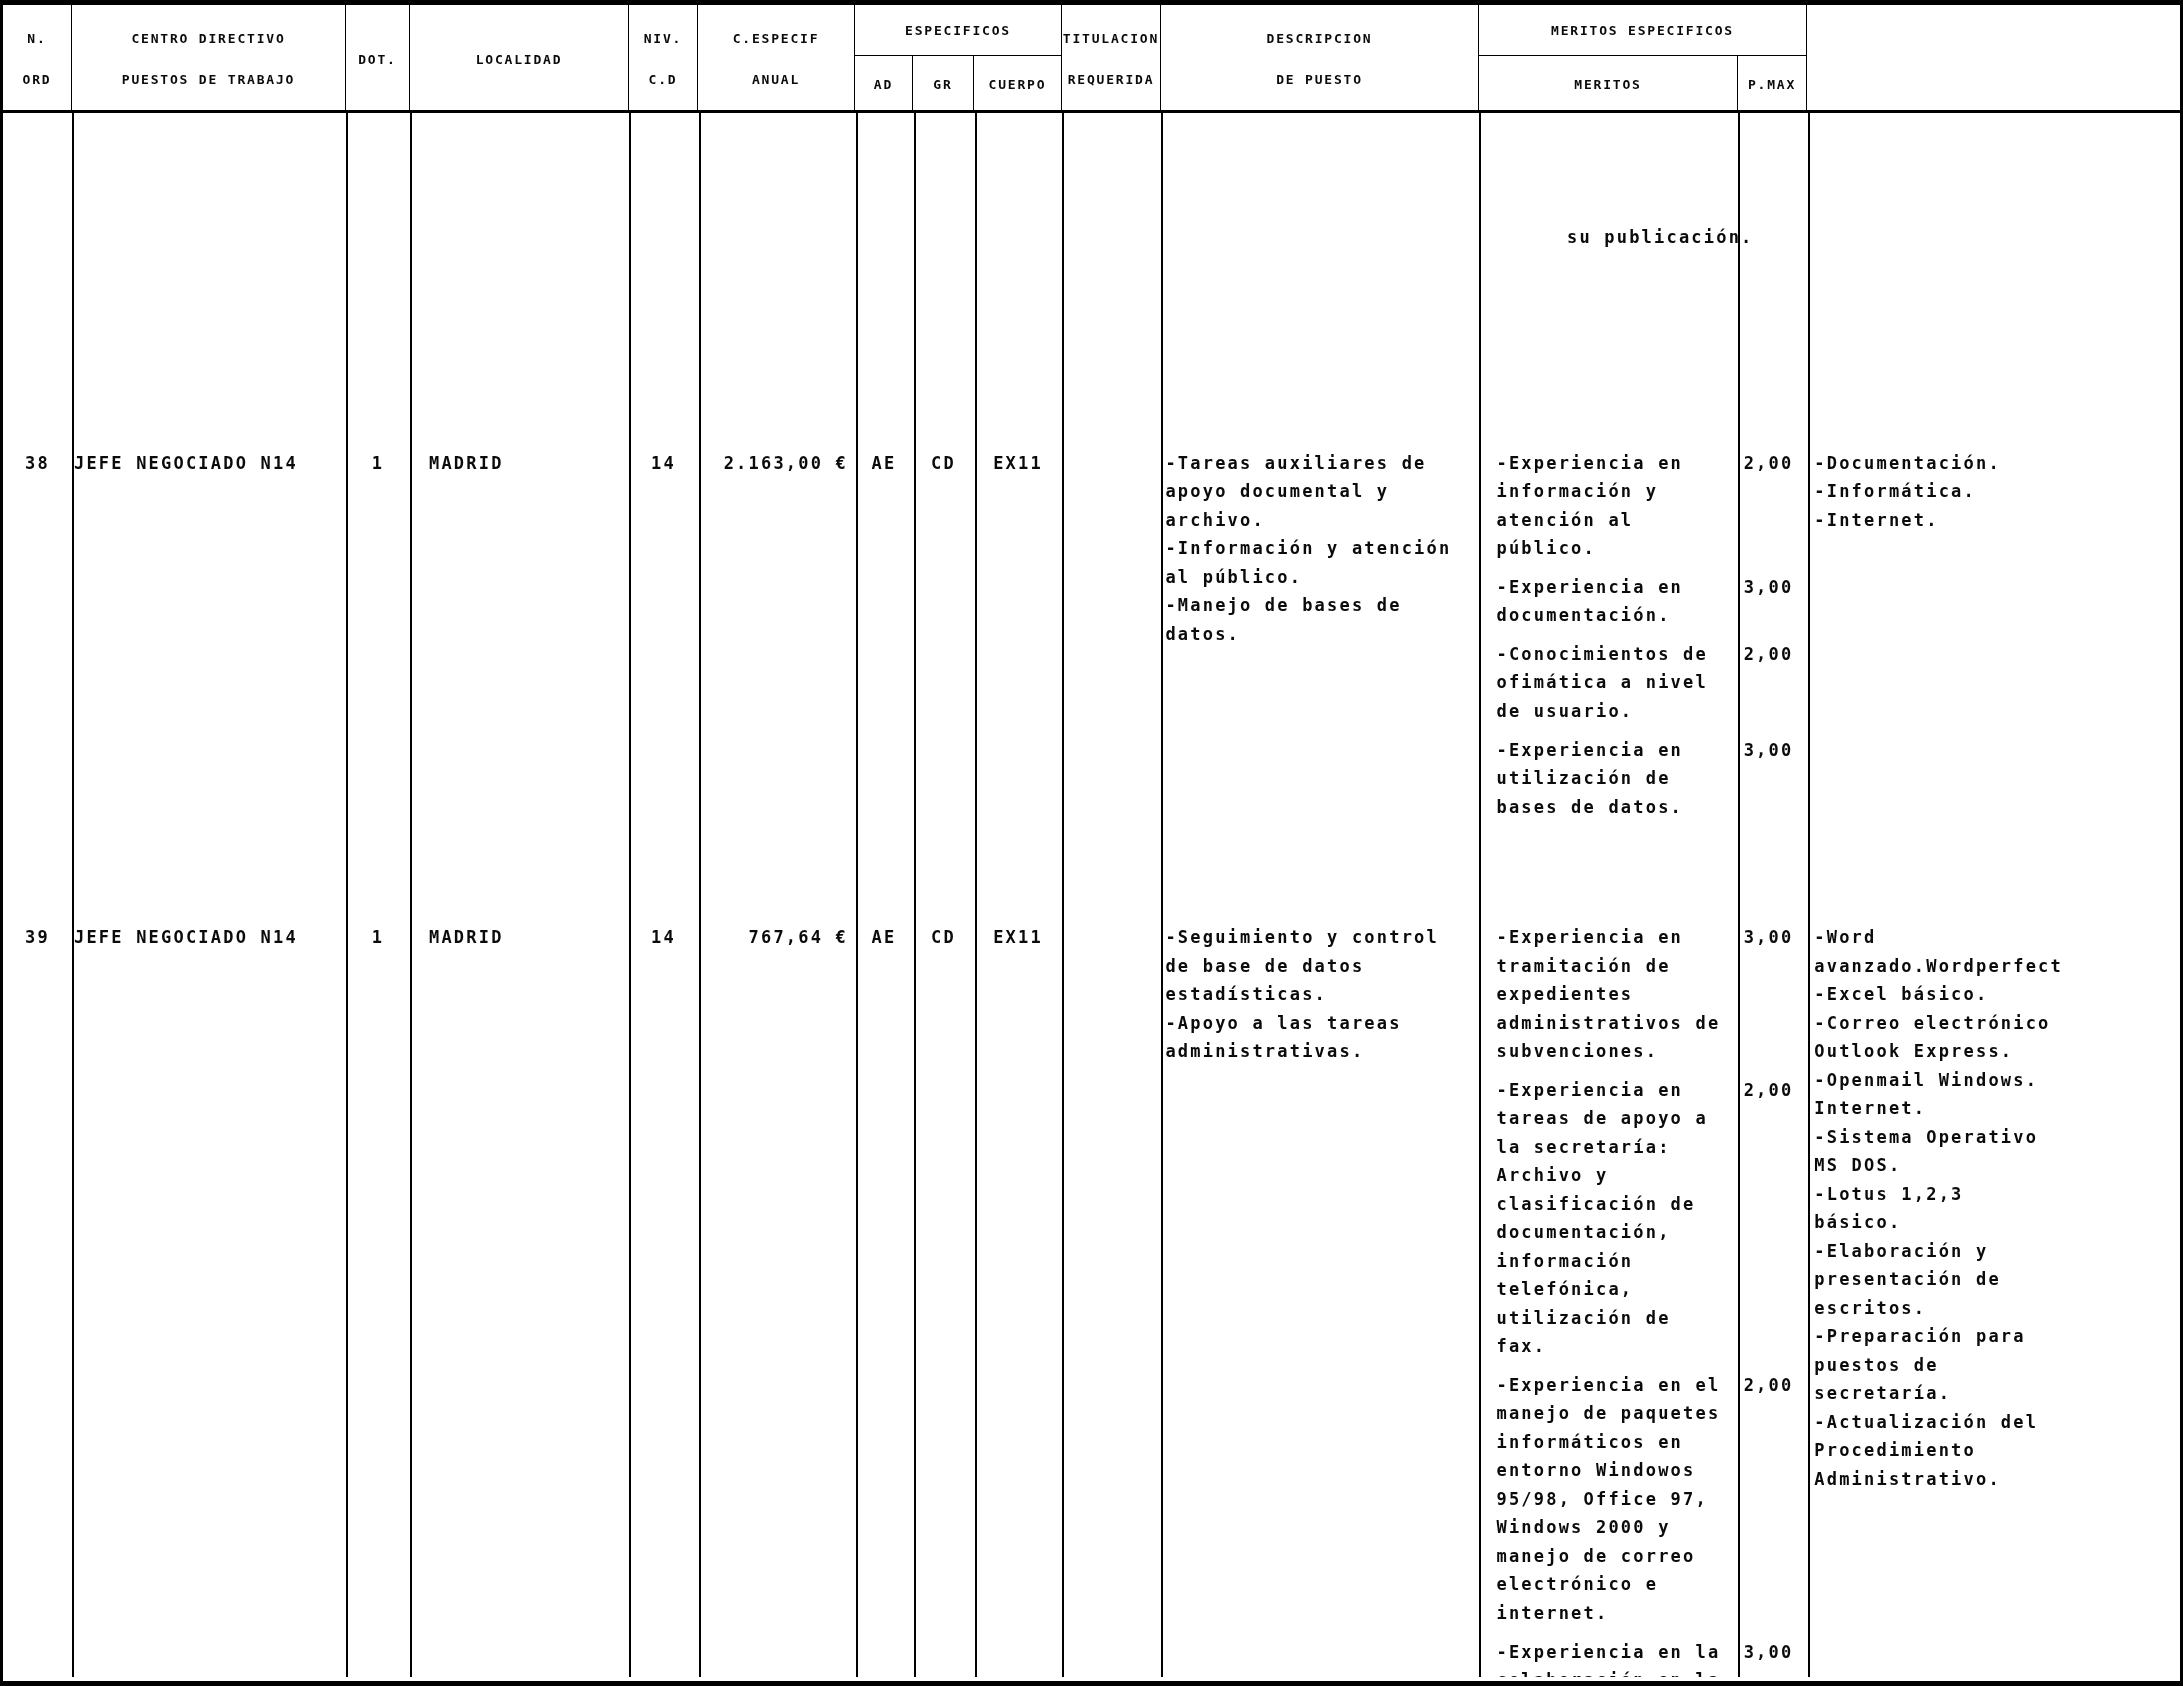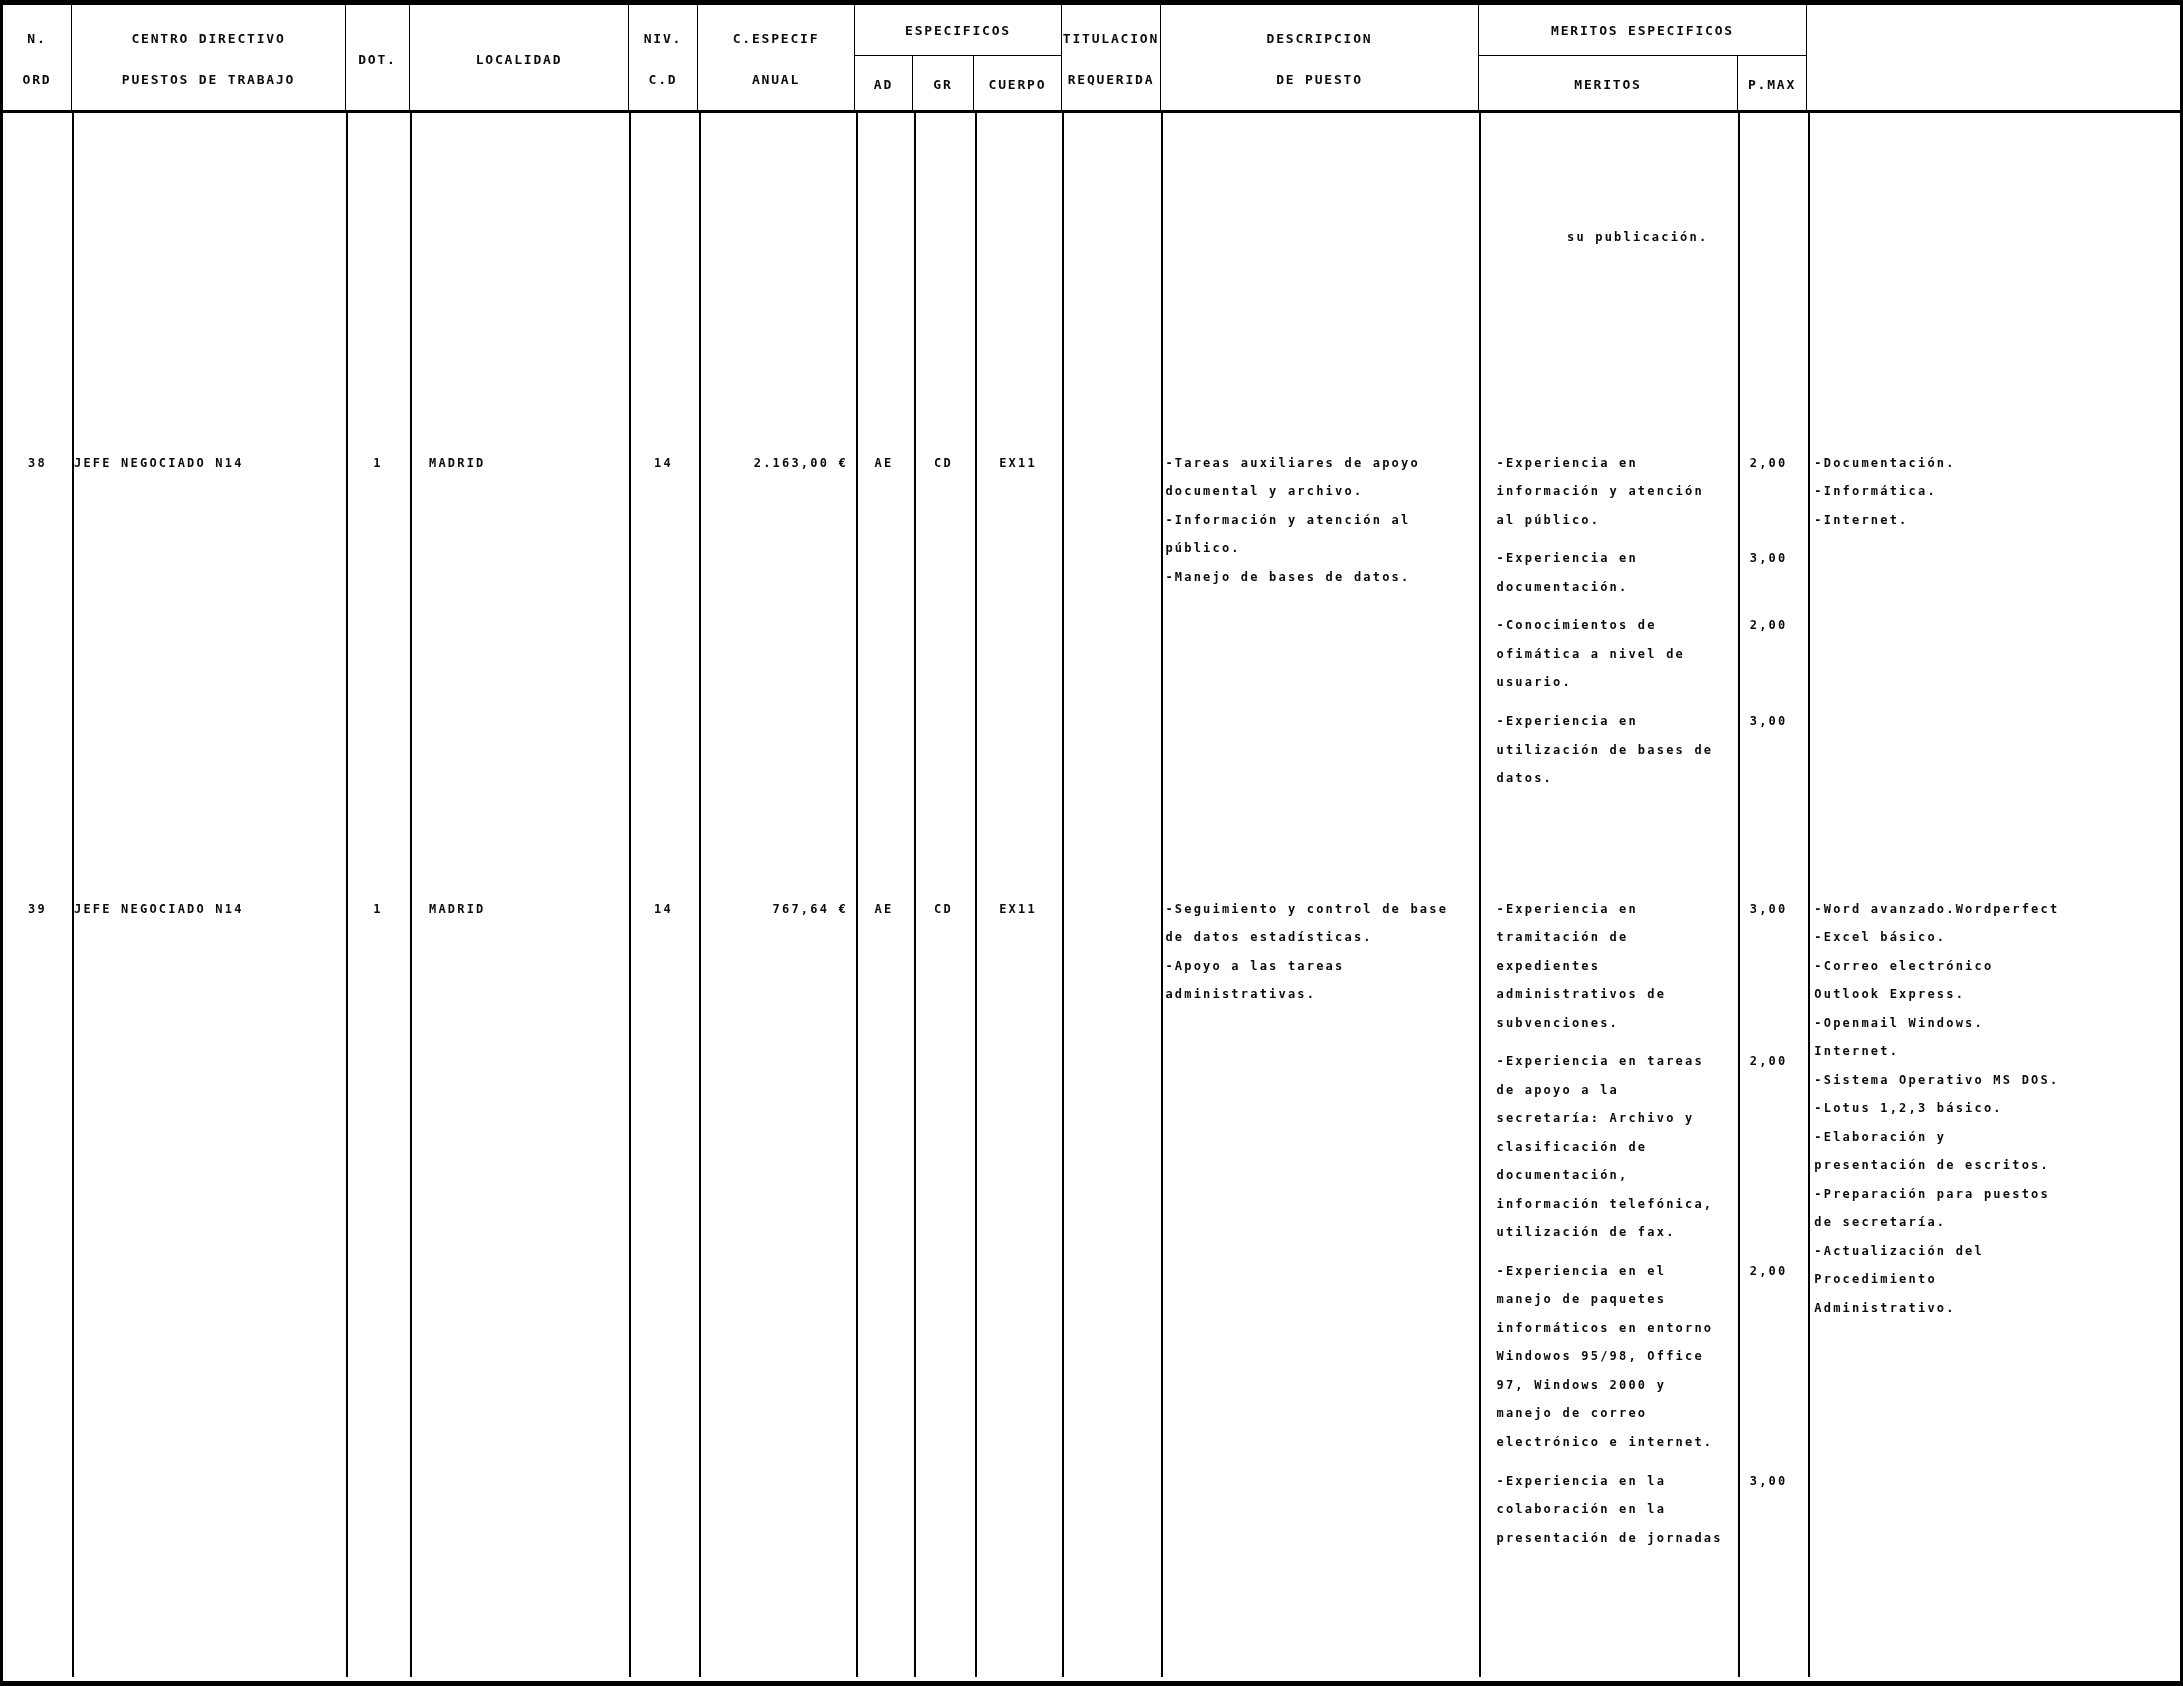--- a/index.html
+++ b/index.html
@@ -26,21 +26,21 @@
   }
   .hc { border-right:1.5px solid #000; display:flex; flex-direction:column; justify-content:space-evenly; align-items:center; text-align:center; overflow:hidden; }
   .hc.span2 { grid-row:1 / 3; }
   .hc.one { justify-content:center; }
   .hc.nob { border-right:none; }
   .hc.grp { border-bottom:1.5px solid #000; justify-content:center; }
   .hc div { white-space:nowrap; }
   
   .tbody {
     position:relative; height:1564px; overflow:hidden;
-    font-size:12px; letter-spacing:2.2px; line-height:28.5px;
+    font-size:17px; letter-spacing:2.2px; line-height:28.5px;
   }
   .vl { position:absolute; top:0; bottom:0; width:1.5px; background:#000; }
   .grow {
     display:grid;
     grid-template-columns:69px 274px 64px 219px 69px 157px 58px 61px 88px 99px 318px 259px 69px 371px;
     align-items:start;
   }
   .carry { margin-top:110px; }
   .carry .ctext { grid-column:12 / 14; margin-left:88px; }
   .r38 { margin-top:197px; }

